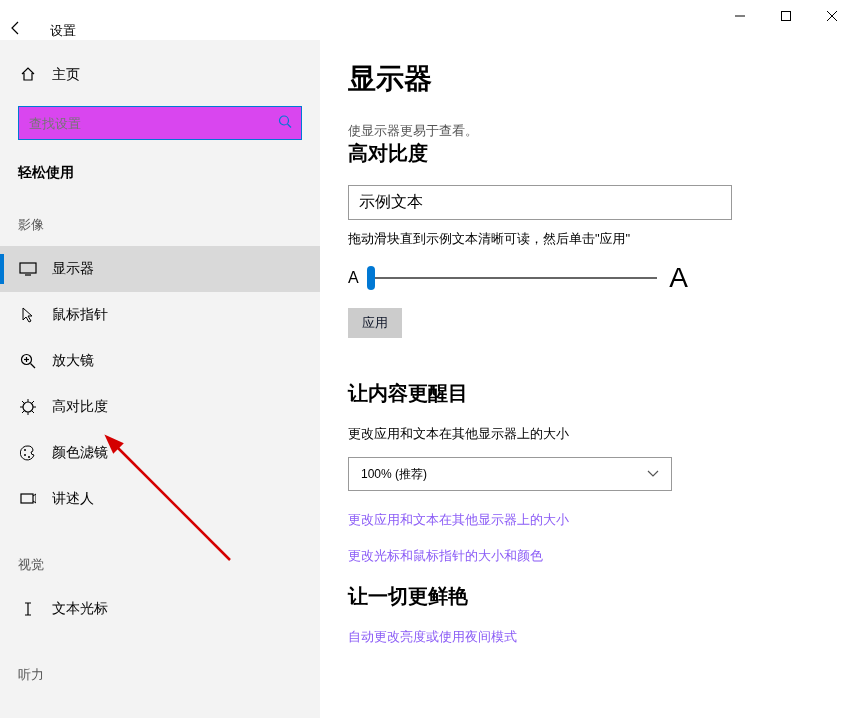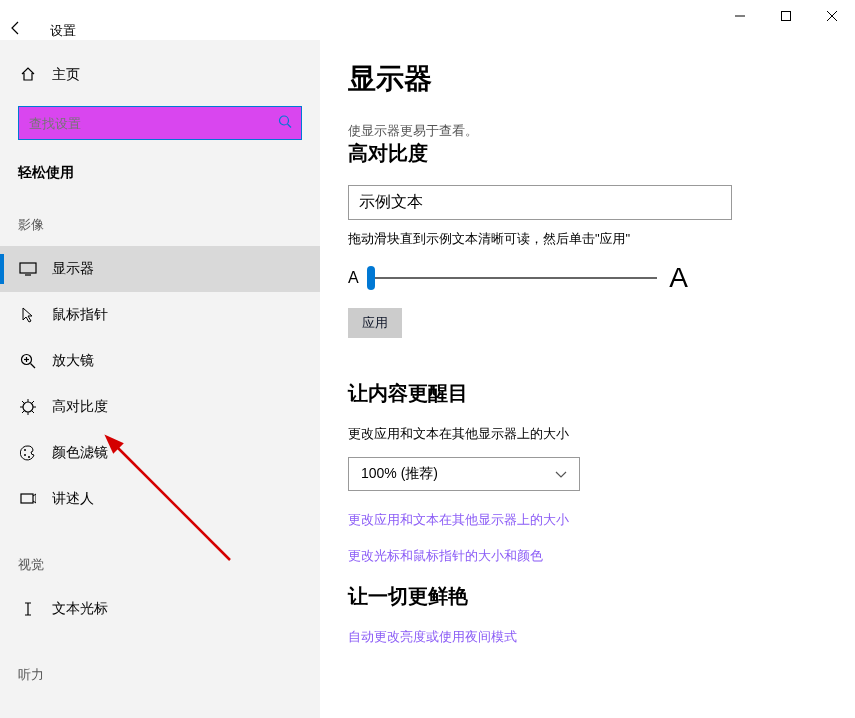--- a/index.html
+++ b/index.html
@@ -31,21 +31,21 @@
     .section-h2 { font-size: 20px; font-weight: 600; margin-bottom: 18px; }
     .sample-box { border: 1px solid #999; padding: 6px 10px; width: 384px; font-size: 16px; margin-bottom: 10px; }
     .hint { font-size: 13px; margin-bottom: 14px; }
     .slider-row { display: flex; align-items: center; width: 340px; margin-bottom: 14px; }
     .slider-a-small { font-size: 16px; margin-right: 8px; }
     .slider-a-large { font-size: 28px; margin-left: 12px; }
     .slider-track { flex: 1; height: 2px; background: #666; position: relative; }
     .slider-thumb { position: absolute; left: 0; top: 50%; transform: translate(0, -50%); width: 8px; height: 24px; background: #0078d4; border-radius: 4px; }
     .apply-btn { border: none; background: #ccc; color: #0f172a; padding: 6px 14px; font-size: 13px; cursor: not-allowed; margin-bottom: 42px; }
     .desc-text { font-size: 13px; margin-bottom: 14px; }
-    .select-box { border: 1px solid #999; width: 232px; height: 34px; display: flex; align-items: center; justify-content: space-between; padding: 0 12px; font-size: 14px; cursor: pointer; margin-bottom: 20px; }
+    .select-box { border: 1px solid #999; width: 324px; height: 34px; display: flex; align-items: center; justify-content: space-between; padding: 0 12px; font-size: 12px; cursor: pointer; margin-bottom: 20px; }
     .link { color: #8b5cf6; font-size: 13px; display: block; margin-bottom: 18px; cursor: pointer; margin-top: 16px; }
     .arrow-annotation { position: absolute; left: 100px; top: 430px; width: 140px; height: 140px; pointer-events: none; }
   </style>
 </head>
 <body>
 
 <div class="titlebar">
   <div class="back-btn">
     <svg width="16" height="16" viewBox="0 0 16 16">
         <path d="M10 2 L4 8 L10 14" stroke="#000" stroke-width="1.2" fill="none"></path>

